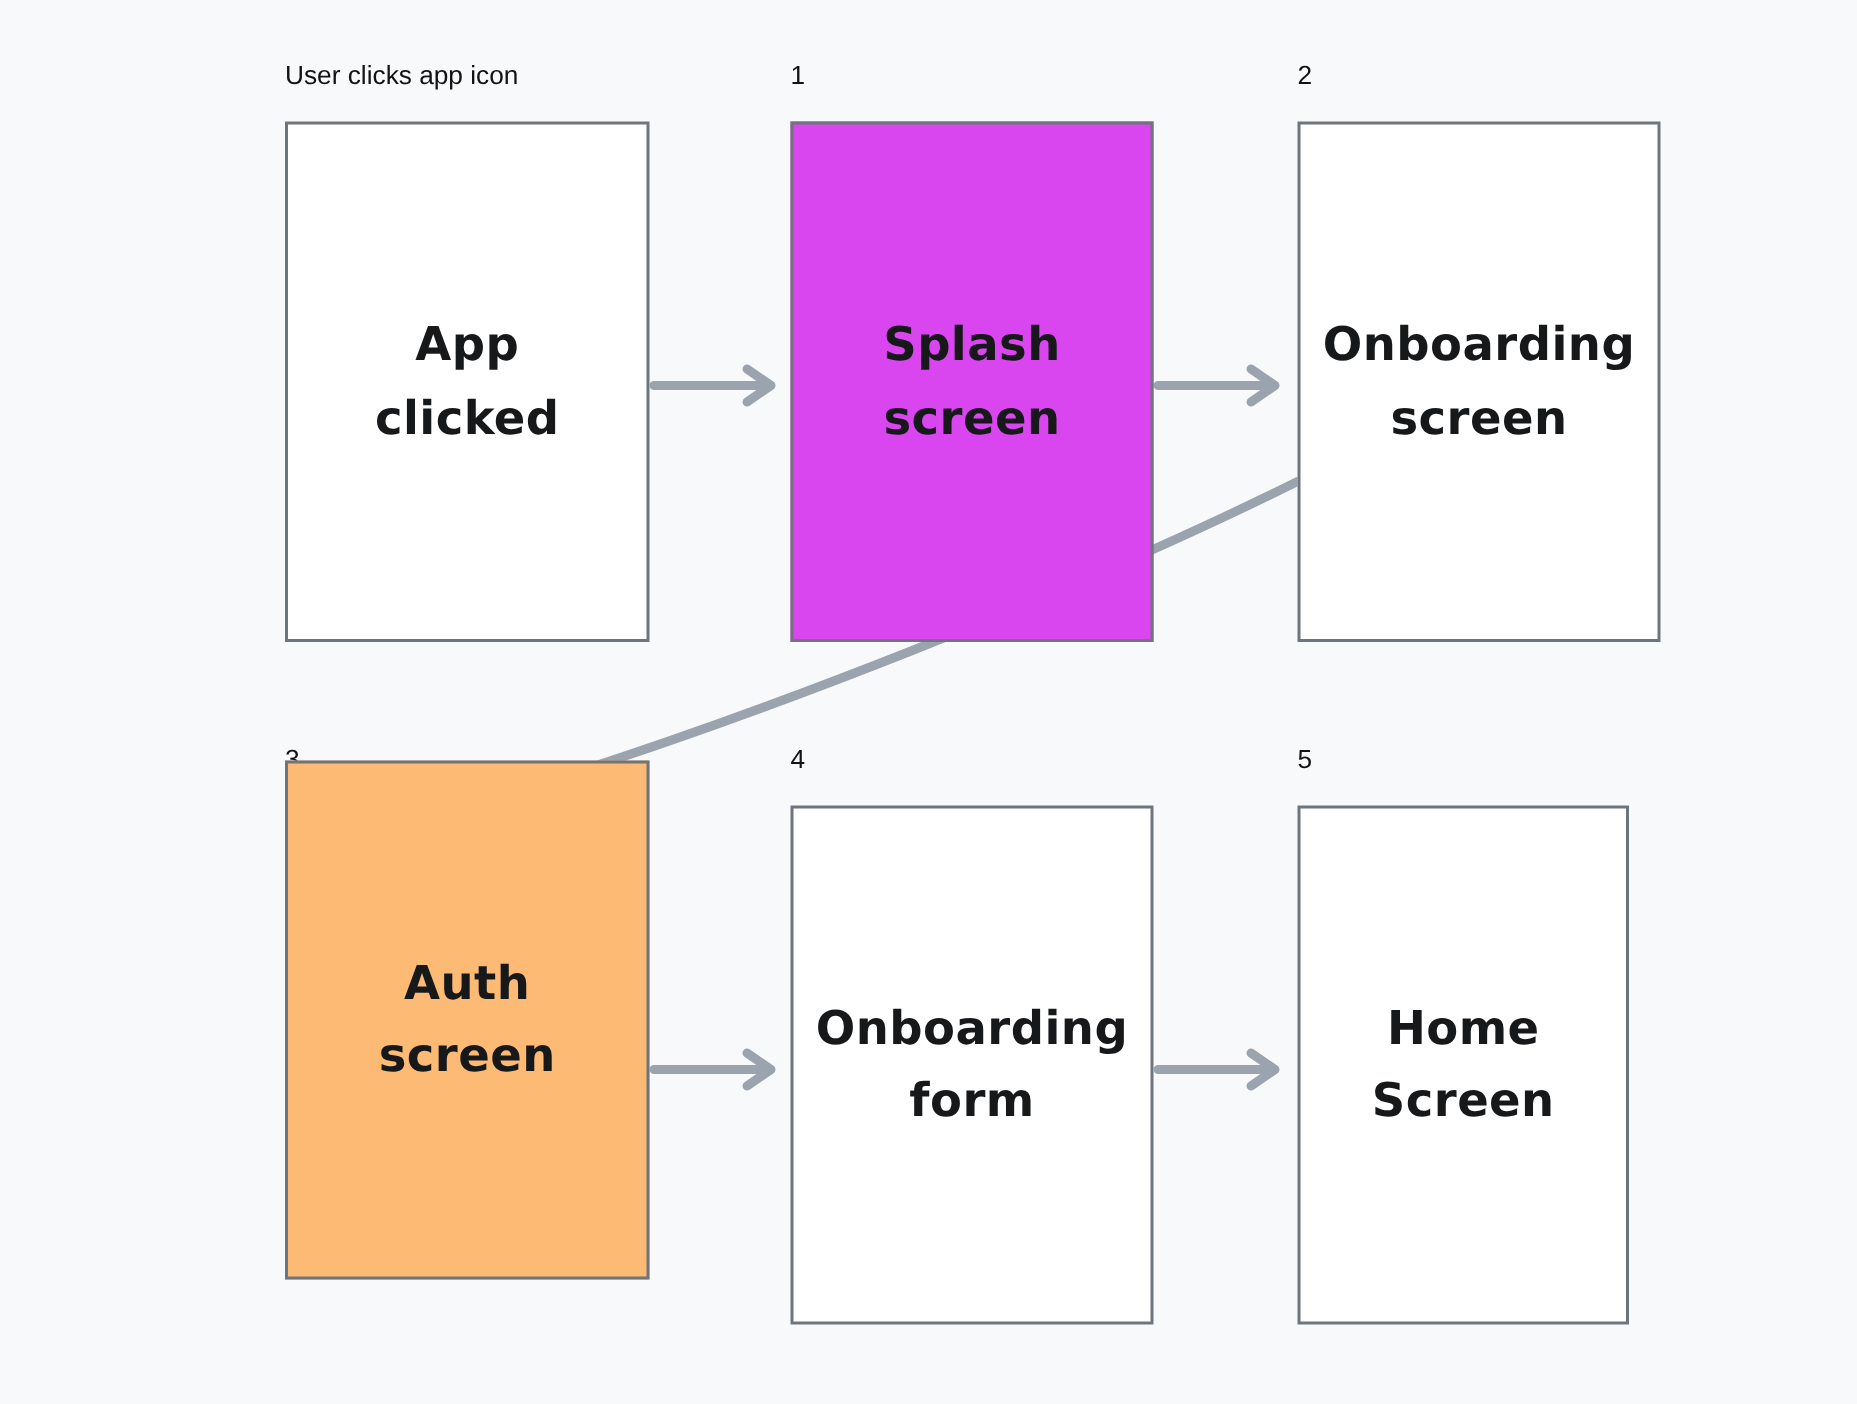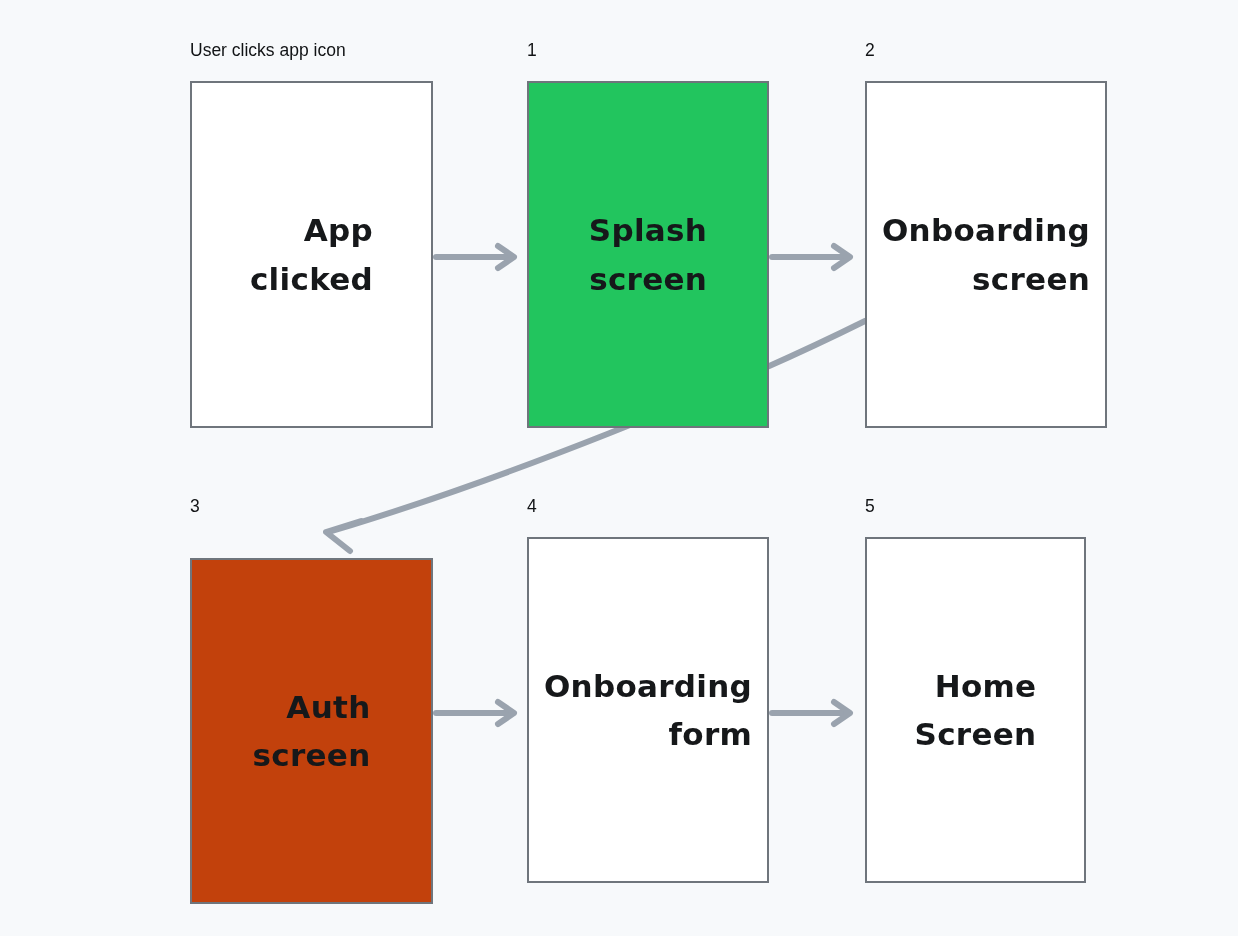--- a/index.html
+++ b/index.html
@@ -29,21 +29,21 @@
     display: flex;
     align-items: center;
     justify-content: center;
   }
   .node-text {
     font-family: "DejaVu Sans", sans-serif;
     font-weight: bold;
     font-size: 31px;
     line-height: 1.55;
     color: #16181a;
-    text-align: right;
+    text-align: center;
     letter-spacing: 0.3px;
     white-space: pre-line;
     user-select: none;
   }
   .node-caption {
     position: absolute;
     font-family: "Liberation Sans", sans-serif;
     font-size: 17.5px;
     color: #111315;
     white-space: nowrap;
@@ -100,31 +100,31 @@
       </g>
     </svg>
 
   <div id="node-layer">
       <div class="node-caption" style="left: 158px; top: 40px;">User clicks app icon</div>
       <div class="node-box" style="left: 158px; top: 81px; width: 243px; height: 347px; background: rgb(255, 255, 255); border-color: rgb(111, 117, 124);">
         <div class="node-text" style="color: rgb(22, 24, 26);">App
 clicked</div>
       </div>
       <div class="node-caption" style="left: 495px; top: 40px;">1</div>
-      <div class="node-box" style="left: 495px; top: 81px; width: 242px; height: 347px; background: #22c55e; border-color: rgb(111, 117, 124);">
+      <div class="node-box" style="left: 495px; top: 81px; width: 242px; height: 347px; background: #d946ef; border-color: rgb(111, 117, 124);">
         <div class="node-text" style="color: rgb(22, 24, 26);">Splash
 screen</div>
       </div>
       <div class="node-caption" style="left: 833px; top: 40px;">2</div>
       <div class="node-box" style="left: 833px; top: 81px; width: 242px; height: 347px; background: rgb(255, 255, 255); border-color: rgb(111, 117, 124);">
         <div class="node-text" style="color: rgb(22, 24, 26);">Onboarding
 screen</div>
       </div>
       <div class="node-caption" style="left: 158px; top: 496px;">3</div>
-      <div class="node-box" style="left: 158px; top: 558px; width: 243px; height: 346px; background: #c2410c; border-color: rgb(111, 117, 124);">
+      <div class="node-box" style="left: 158px; top: 507px; width: 243px; height: 346px; background: #fdba74; border-color: rgb(111, 117, 124);">
         <div class="node-text" style="color: rgb(22, 24, 26);">Auth
 screen</div>
       </div>
       <div class="node-caption" style="left: 495px; top: 496px;">4</div>
       <div class="node-box" style="left: 495px; top: 537px; width: 242px; height: 346px; background: rgb(255, 255, 255); border-color: rgb(111, 117, 124);">
         <div class="node-text" style="color: rgb(22, 24, 26);">Onboarding
 form</div>
       </div>
       <div class="node-caption" style="left: 833px; top: 496px;">5</div>
       <div class="node-box" style="left: 833px; top: 537px; width: 221px; height: 346px; background: rgb(255, 255, 255); border-color: rgb(111, 117, 124);">

